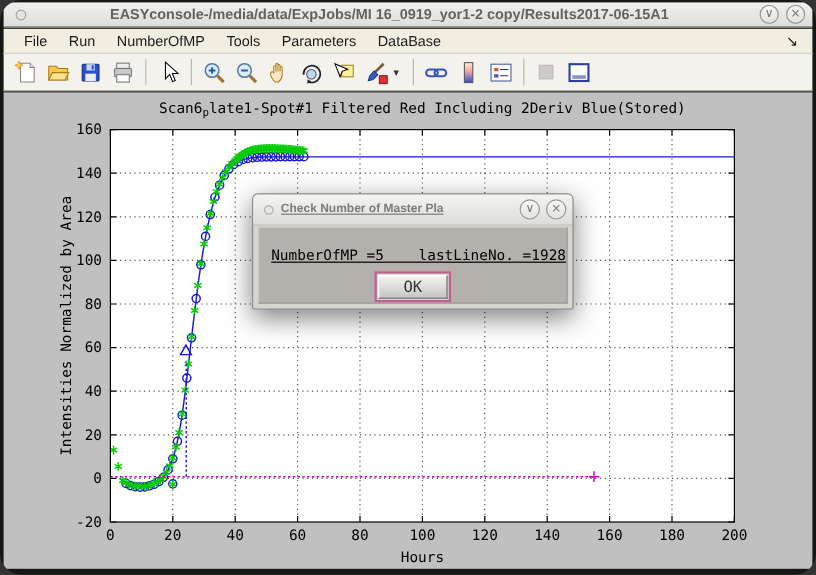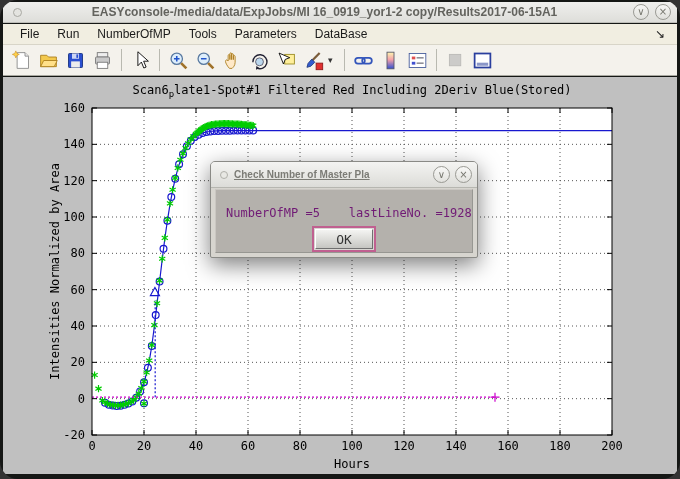--- a/index.html
+++ b/index.html
@@ -81,21 +81,21 @@
     line-height:15px;text-align:center;margin-left:5px;flex:0 0 auto;padding:0;
     font-family:"DejaVu Sans",sans-serif;
   }
   .dlg-body{
     position:absolute;left:4px;right:4px;top:27px;bottom:4px;
     background:#b4b1ac;border-top:1px solid #cac7c2;border-left:1px solid #cac7c2;
     border-right:1px solid #979792;border-bottom:1px solid #979792;
   }
   .dlg-msg{
     position:absolute;left:10px;top:16px;font-family:"DejaVu Sans Mono",monospace;
-    font-size:12px;color:#701a75;white-space:pre;
+    font-size:12px;color:#000000;white-space:pre;text-decoration:underline;
   }
   .dlg-ok{
     position:absolute;left:50%;transform:translateX(-50%);top:36px;
     width:64px;height:26px;border:2px solid #c06090;background:#d8d6d2;padding:1px;
   }
   .dlg-ok-face{
     width:100%;height:100%;background:linear-gradient(#f4f4f2,#c6c6c2);
     border-top:1px solid #fff;border-left:1px solid #fff;
     border-right:1px solid #707070;border-bottom:1px solid #707070;
     font-size:13px;color:#333;display:flex;align-items:center;justify-content:center;

